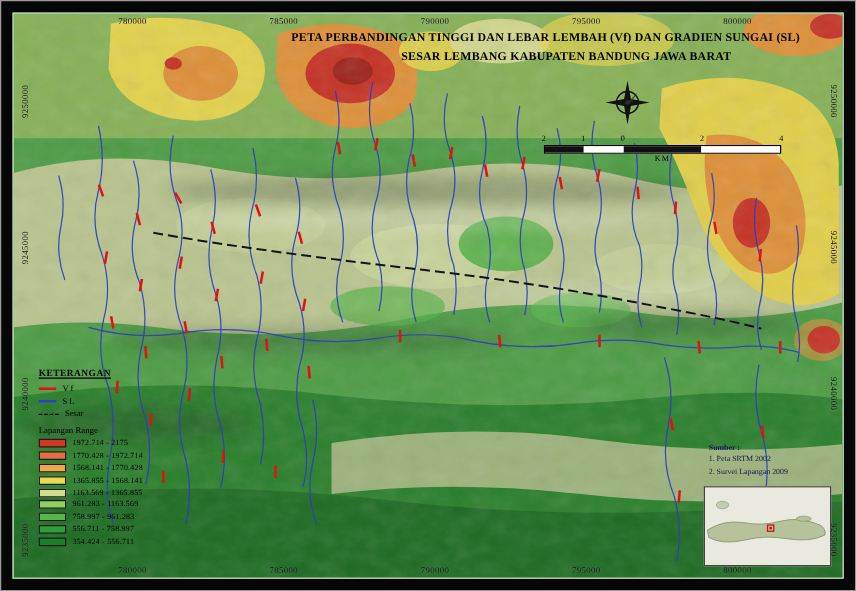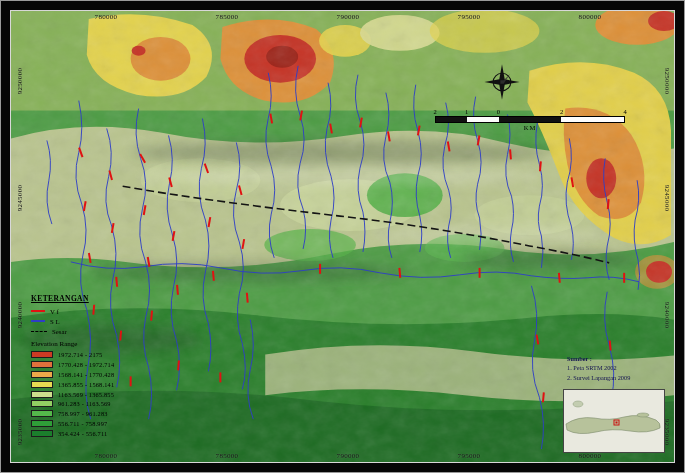--- a/index.html
+++ b/index.html
@@ -207,20 +207,24 @@
         <line x1="-5" y1="0" x2="5" y2="0" transform="translate(390 263) rotate(85)"></line>
         <line x1="-5" y1="0" x2="5" y2="0" transform="translate(470 263) rotate(90)"></line>
         <line x1="-5" y1="0" x2="5" y2="0" transform="translate(550 268) rotate(85)"></line>
         <line x1="-5" y1="0" x2="5" y2="0" transform="translate(615 268) rotate(90)"></line>
         <line x1="-5" y1="0" x2="5" y2="0" transform="translate(528 330) rotate(80)"></line>
         <line x1="-5" y1="0" x2="5" y2="0" transform="translate(534 388) rotate(95)"></line>
         <line x1="-5" y1="0" x2="5" y2="0" transform="translate(601 336) rotate(85)"></line>
       </g>
     </svg>
 
+    <div class="title">
+      <div class="l1">PETA PERBANDINGAN TINGGI DAN LEBAR LEMBAH (Vf) DAN GRADIEN SUNGAI (SL)</div>
+      <div class="l2">SESAR LEMBANG KABUPATEN BANDUNG JAWA BARAT</div>
+    </div>
 
     <svg class="compass" viewBox="-14 -14 28 28">
       <circle r="6.5" fill="none" stroke="#111" stroke-width="0.8"></circle>
       <polygon points="0,-13 2,-2 13,0 2,2 0,13 -2,2 -13,0 -2,-2" fill="#111"></polygon>
       <polygon points="-6,-6 -1.2,-1.2 -1.2,1.2 -6,6 -1.2,1.2 1.2,1.2 6,6 1.2,1.2 6,-6 1.2,-1.2 -1.2,-1.2" fill="#333" opacity="0.8"></polygon>
     </svg>
 
     <div class="scalebar">
       <div class="sb-labels">
         <span style="left:0%">2</span>
@@ -245,21 +249,21 @@
         <span>V f</span>
       </div>
       <div class="leg-row">
         <span class="sym sym-sl"></span>
         <span>S L</span>
       </div>
       <div class="leg-row">
         <span class="sym sym-sesar"></span>
         <span>Sesar</span>
       </div>
-      <div class="elev-title">Elevation Range</div>
+      <div class="elev-title">Lapangan Range</div>
 
       <div class="elev-row">
         <span class="swatch" style="background: rgb(204, 58, 36);"></span>
         <span class="elev-label">1972.714 - 2175</span>
       </div>
       <div class="elev-row">
         <span class="swatch" style="background: rgb(224, 112, 60);"></span>
         <span class="elev-label">1770.428 - 1972.714</span>
       </div>
       <div class="elev-row">

